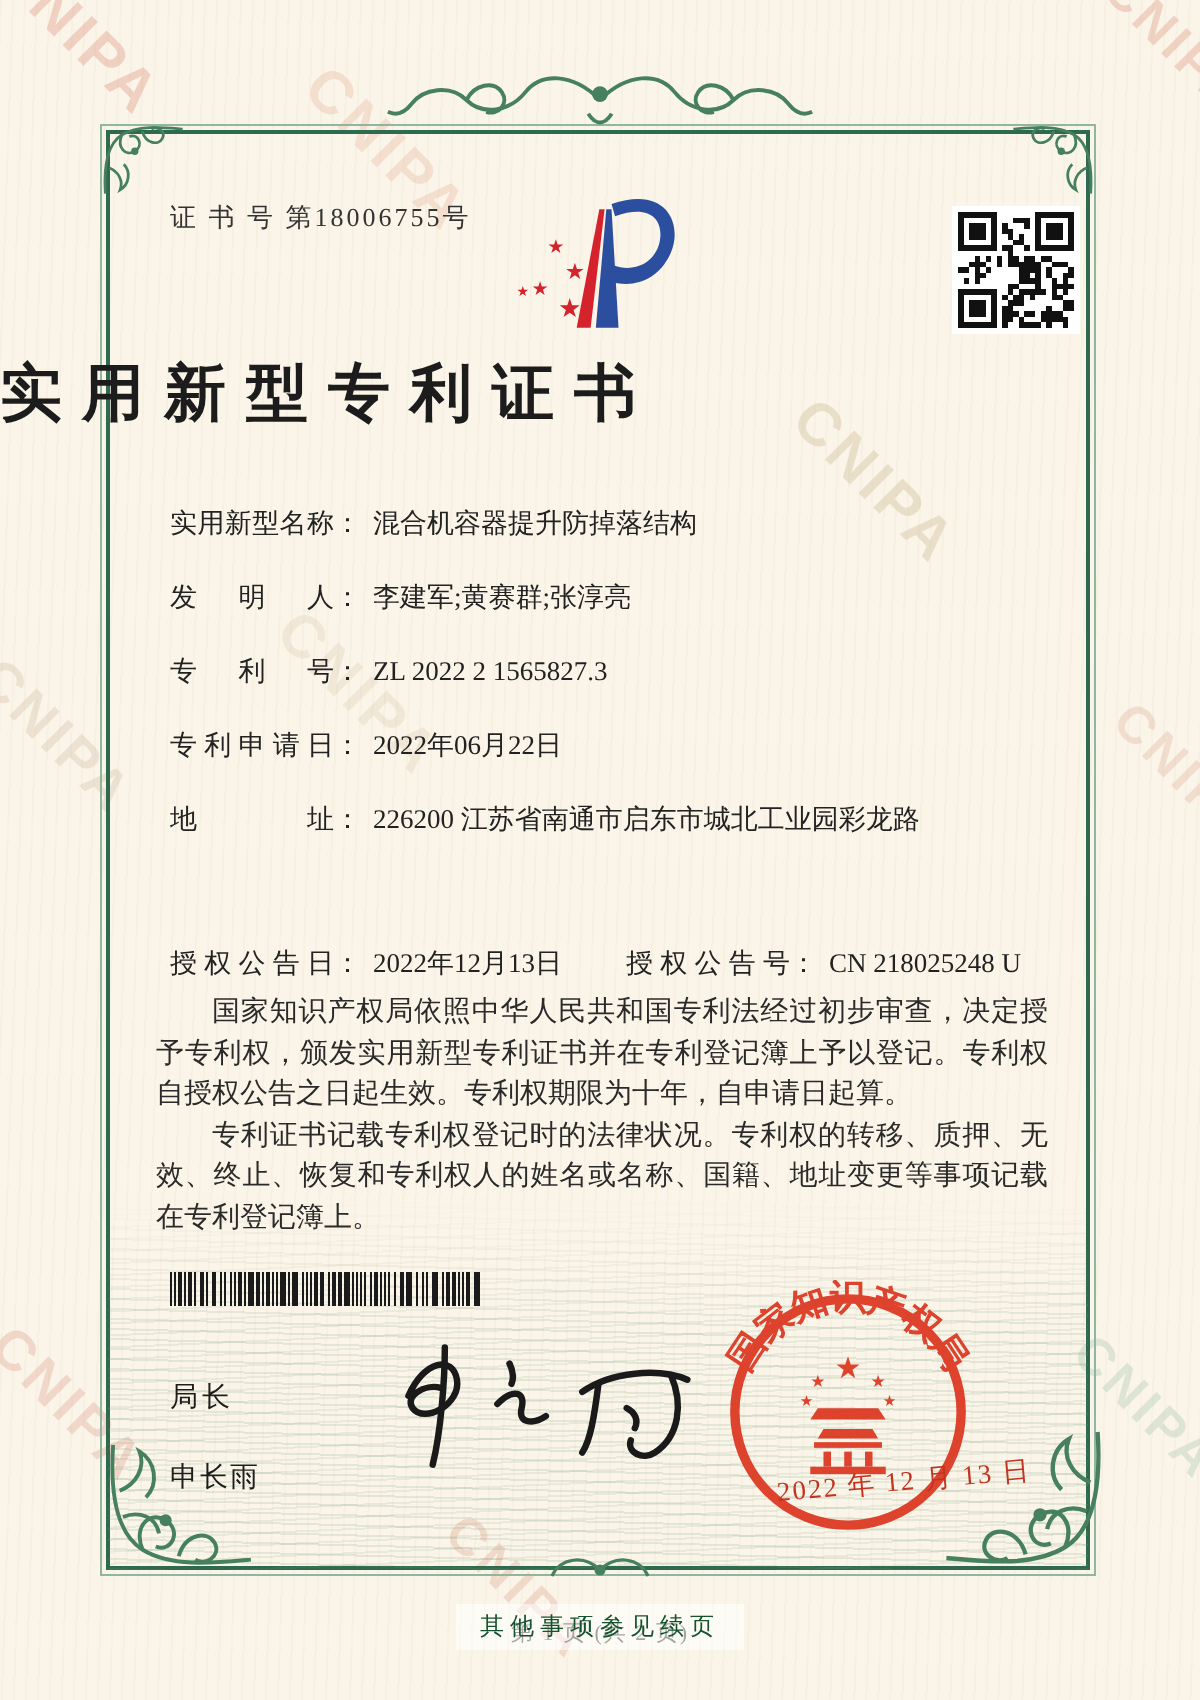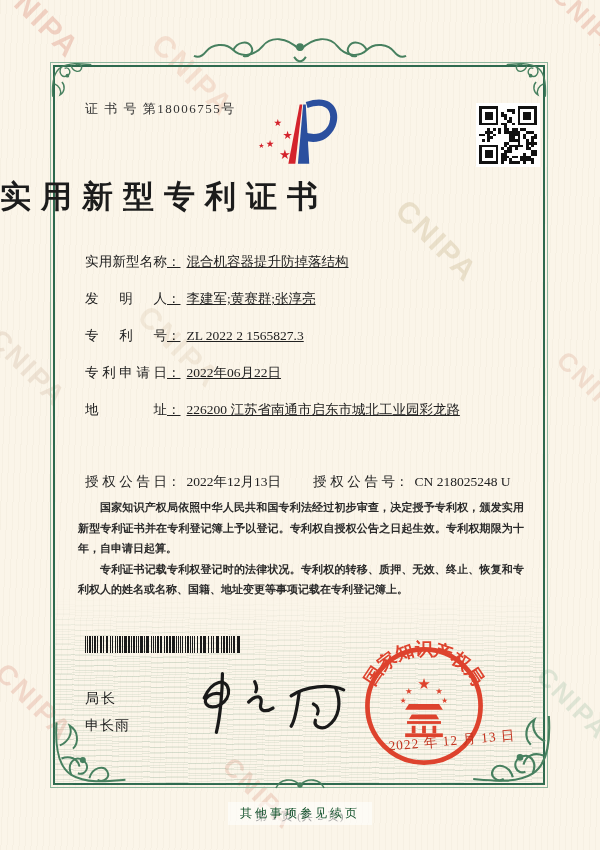--- a/index.html
+++ b/index.html
@@ -51,41 +51,41 @@
   .cert-no{position:absolute;left:85px;top:100px;z-index:4;font-size:13px;letter-spacing:1.5px;color:#333;}
   .logo{position:absolute;left:250px;top:82px;width:122px;height:94px;z-index:4;}
   .logo svg{width:100%;height:100%;display:block;}
   .qr{position:absolute;left:476px;top:103px;width:64px;height:64px;z-index:4;background:#fff;padding:3px;box-sizing:border-box;}
   .qr svg{width:100%;height:100%;display:block;}
 
   .title{position:absolute;left:0;top:176px;width:600px;z-index:4;text-align:left;
          font-size:31px;font-weight:700;letter-spacing:10px;color:#1c1c1c;}
 
   
-  .fields{position:absolute;left:85px;top:253px;z-index:4;font-size:13.5px;text-decoration:underline;}
+  .fields{position:absolute;left:85px;top:253px;z-index:4;font-size:13.5px;}
   .frow{height:14px;margin-bottom:23px;white-space:nowrap;}
   .flabel{display:inline-block;width:82px;text-align:justify;text-align-last:justify;color:#222;}
   .colon{margin-right:6px;}
   .fvalue{color:#222;}
   .grant{position:absolute;left:85px;top:473px;z-index:4;font-size:13.5px;white-space:nowrap;}
   .grant .g2{position:absolute;left:228px;top:0;}
 
   
-  .legal{position:absolute;left:78px;top:497px;width:446px;z-index:4;font-size:11px;
-         line-height:20.5px;text-align:justify;color:#2a2a2a;font-weight:bold;}
+  .legal{position:absolute;left:78px;top:497px;width:446px;z-index:4;font-size:14px;
+         line-height:20.5px;text-align:justify;color:#2a2a2a;}
   .legal p{margin:0;text-indent:2em;}
 
   
   .barcode{position:absolute;left:85px;top:636px;width:160px;height:17px;z-index:4;}
   .barcode svg{width:100%;height:100%;display:block;}
 
   
   .officer{position:absolute;left:85px;top:690px;z-index:4;font-size:14px;letter-spacing:2px;color:#1d1d1d;
            font-family:"Liberation Sans","DejaVu Sans",sans-serif;}
-  .officer .name{margin-top:9px;letter-spacing:1px;}
+  .officer .name{margin-top:22px;letter-spacing:1px;}
   .signature{position:absolute;left:182px;top:664px;width:192px;height:78px;z-index:4;}
   .signature svg{width:100%;height:100%;display:block;}
 
   
   .seal{position:absolute;left:358px;top:640px;width:132px;height:132px;z-index:5;opacity:.95;}
   .seal svg{width:100%;height:100%;display:block;}
   .seal-date{position:absolute;left:352px;top:732px;width:200px;z-index:6;text-align:center;
              color:#c2341f;font-size:13.5px;letter-spacing:1px;transform:rotate(-5deg);}
 
   .page-indicator{position:absolute;left:0;top:766px;width:600px;z-index:4;text-align:center;

